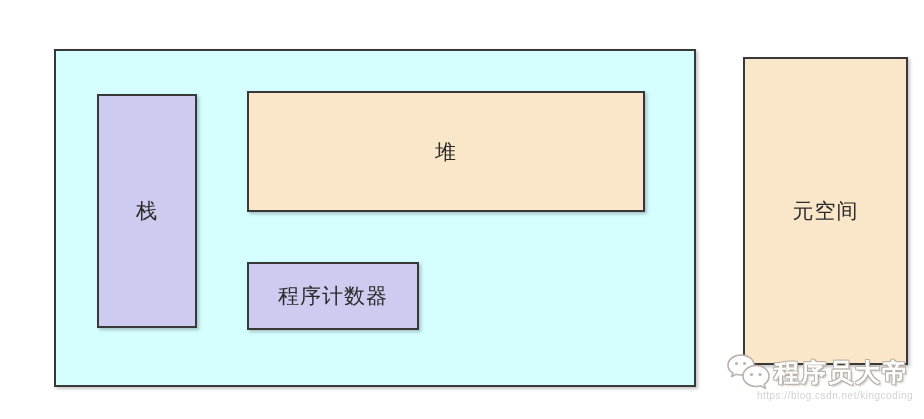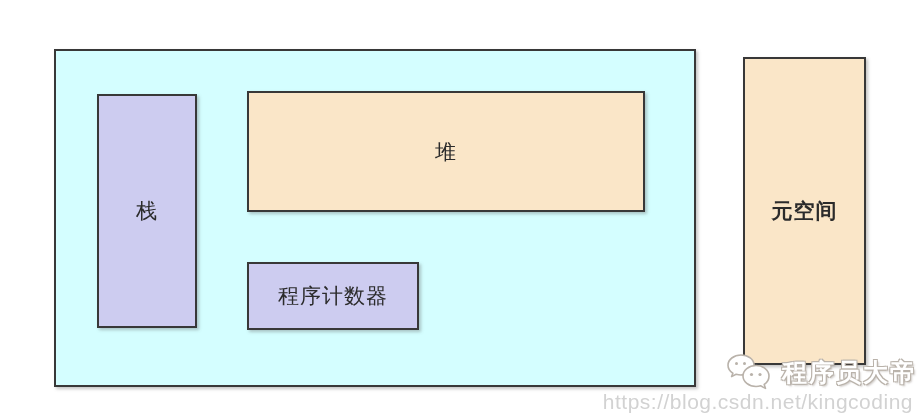--- a/index.html
+++ b/index.html
@@ -37,51 +37,51 @@
     height: 338px;
     background: #d4feff;
   }
   .lavender { background: #cdccf0; }
   .tan { background: #fae6c8; }
 
   .stack-box   { left: 41px;  top: 43px;  width: 100px; height: 234px; }
   .heap-box    { left: 191px; top: 40px;  width: 398px; height: 121px; }
   .pc-box      { left: 191px; top: 211px; width: 172px; height: 68px; justify-content: center; }
   .nms-box     { left: 416px; top: 213px; width: 182px; height: 68px; }
-  .metaspace-box { left: 743px; top: 57px; width: 123px; height: 308px; font-weight: bold; }
+  .metaspace-box { left: 743px; top: 57px; width: 165px; height: 308px; }
 
   .watermark {
     position: absolute;
     left: 726px;
     top: 352px;
     display: flex;
     align-items: center;
     z-index: 5;
   }
   .wm-logo { flex: 0 0 auto; }
   .wm-brand {
     font-size: 25px;
     font-weight: bold;
     color: #ffffff;
     letter-spacing: 2px;
-    margin-left: 10px;
+    margin-left: 2px;
     text-shadow:
       -1px -1px 0 #b9b2aa,
        1px -1px 0 #b9b2aa,
       -1px  1px 0 #b9b2aa,
        1px  1px 0 #b9b2aa,
        2px  2px 2px rgba(120,110,100,0.35);
     white-space: nowrap;
   }
   .wm-url {
     position: absolute;
     right: 11px;
     top: 390px;
     font-family: "Liberation Sans", "DejaVu Sans", sans-serif;
-    font-size: 21px;
+    font-size: 10px;
     color: #d2d2d2;
     letter-spacing: 0.5px;
     z-index: 5;
     white-space: nowrap;
   }
 </style>
 </head>
 <body>
 
 <div class="canvas">

